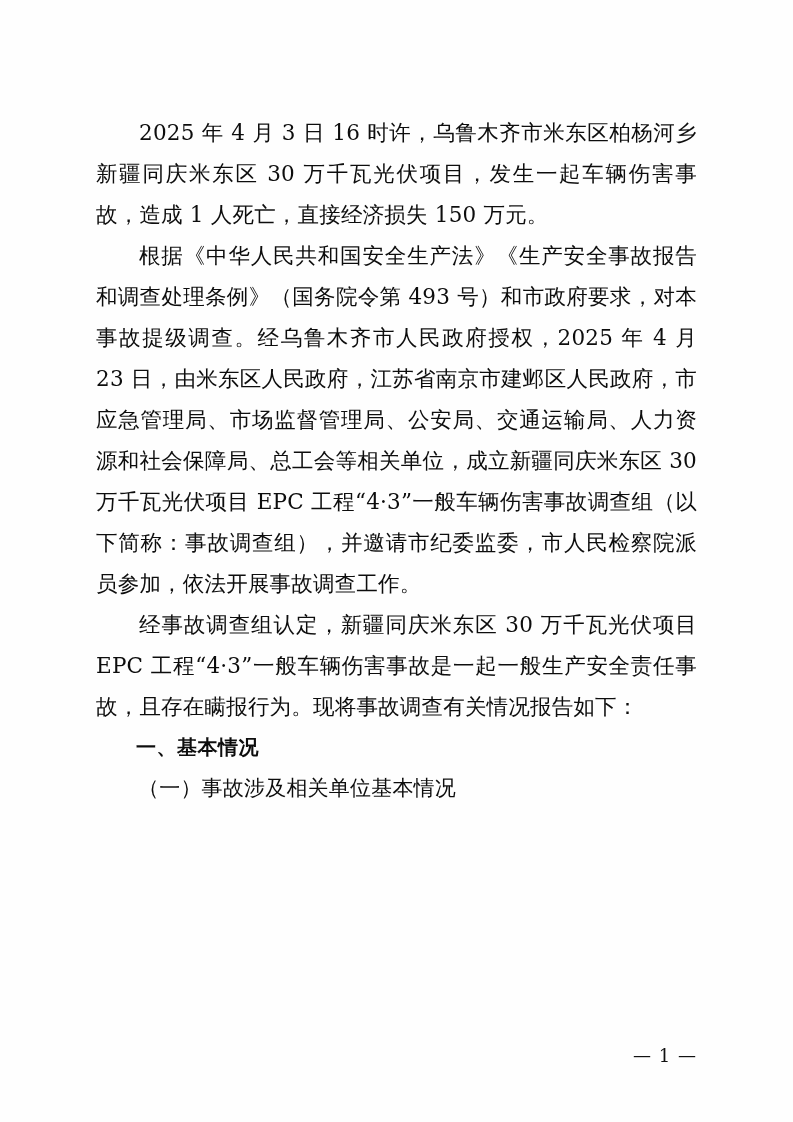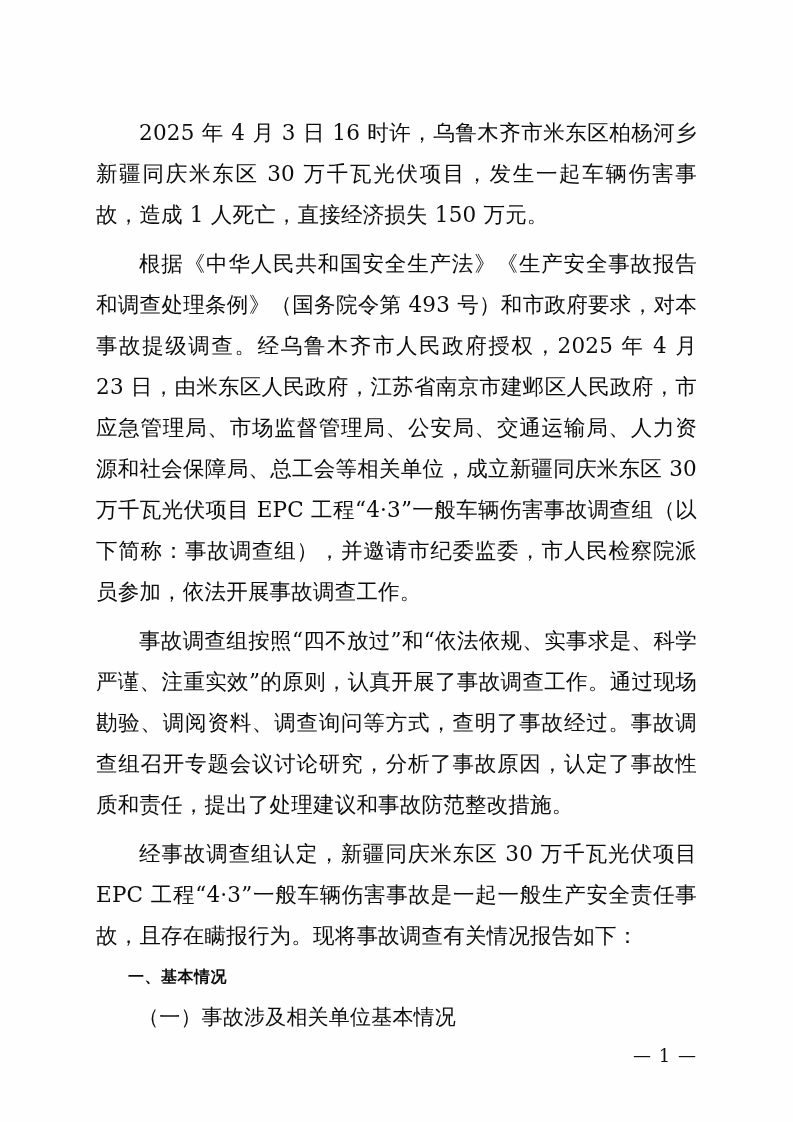--- a/index.html
+++ b/index.html
@@ -29,28 +29,28 @@
     text-justify: inter-ideograph;
     letter-spacing: 0.2px;
   }
   .para {
     margin: 0 0 0 0;
     text-indent: 2em;
     text-align: justify;
     text-justify: inter-ideograph;
   }
   .para + .para {
-    margin-top: 8px;
+    margin-top: 0px;
   }
   .heading {
     margin: 0;
     text-indent: 2em;
     font-weight: bold;
     font-family: "DejaVu Sans", "Liberation Sans", sans-serif;
-    font-size: 16px;
+    font-size: 20px;
     line-height: 41px;
     letter-spacing: 0.5px;
   }
   .subheading {
     margin: 0;
     text-indent: 2em;
     font-weight: normal;
     font-family: "DejaVu Serif", "Liberation Serif", serif;
     font-size: 21px;
     line-height: 41px;
@@ -65,19 +65,18 @@
     letter-spacing: 1px;
   }
 </style>
 </head>
 <body>
 
 <div class="page">
   <div class="doc-body">
     <p class="para">2025 年 4 月 3 日 16 时许，乌鲁木齐市米东区柏杨河乡新疆同庆米东区 30 万千瓦光伏项目，发生一起车辆伤害事故，造成 1 人死亡，直接经济损失 150 万元。</p>
     <p class="para">根据《中华人民共和国安全生产法》《生产安全事故报告和调查处理条例》（国务院令第 493 号）和市政府要求，对本事故提级调查。经乌鲁木齐市人民政府授权，2025 年 4 月 23 日，由米东区人民政府，江苏省南京市建邺区人民政府，市应急管理局、市场监督管理局、公安局、交通运输局、人力资源和社会保障局、总工会等相关单位，成立新疆同庆米东区 30 万千瓦光伏项目 EPC 工程“4·3”一般车辆伤害事故调查组（以下简称：事故调查组），并邀请市纪委监委，市人民检察院派员参加，依法开展事故调查工作。</p>
-    <p class="para">事故调查组按照“四不放过”和“依法依规、实事求是、科学严谨、注重实效”的原则，认真开展了事故调查工作。通过现场勘验、调阅资料、调查询问等方式，查明了事故经过。事故调查组召开专题会议讨论研究，分析了事故原因，认定了事故性质和责任，提出了处理建议和事故防范整改措施。</p>
     <p class="para">经事故调查组认定，新疆同庆米东区 30 万千瓦光伏项目 EPC 工程“4·3”一般车辆伤害事故是一起一般生产安全责任事故，且存在瞒报行为。现将事故调查有关情况报告如下：</p>
     <p class="heading">一、基本情况</p>
     <p class="subheading">（一）事故涉及相关单位基本情况</p>
   </div>
   <div class="page-number">— 1 —</div>
 </div>
 
 </body></html>

